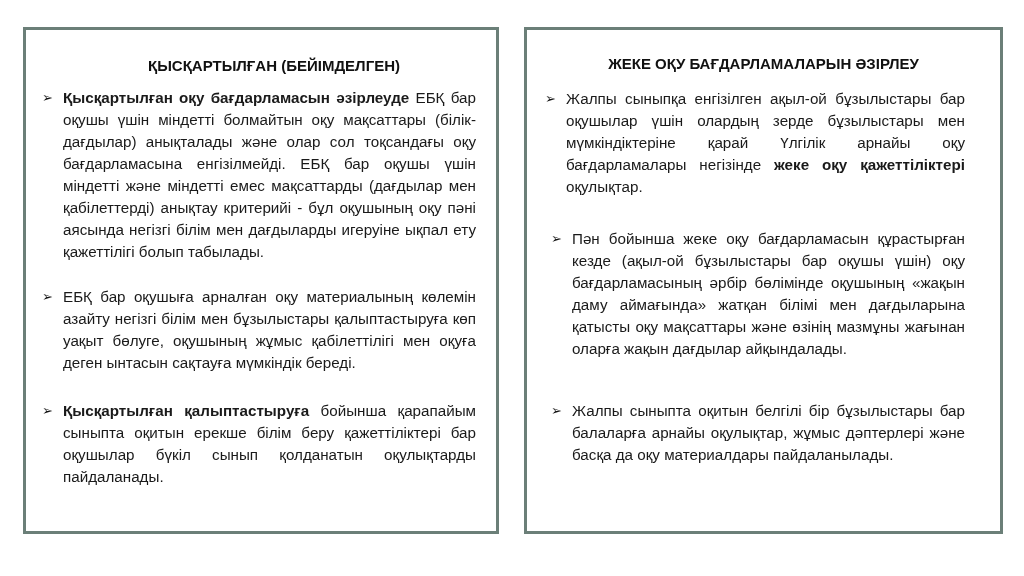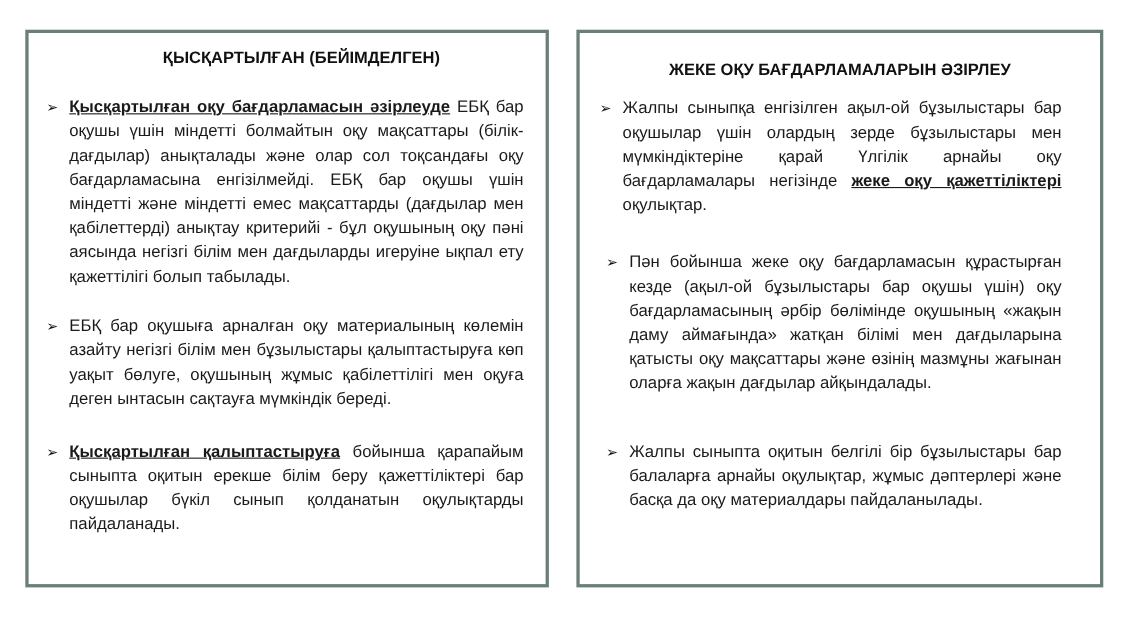--- a/index.html
+++ b/index.html
@@ -29,39 +29,39 @@
     .panel-title {
       position: absolute;
       left: 0;
       right: 0;
       text-align: center;
       font-weight: bold;
       font-size: 15px;
       line-height: 19px;
       color: #111;
     }
-    .left .panel-title { top: 13px; padding-left: 26px; }
+    .left .panel-title { top: 26px; padding-left: 26px; }
     .right .panel-title { top: 24px; }
 
     .item {
       position: absolute;
       font-size: 15.2px;
       line-height: 22px;
       text-align: justify;
       color: #1a1a1a;
     }
     .item .bullet {
       position: absolute;
       left: -21px;
       top: 0;
       font-size: 13px;
       line-height: 22px;
       color: #111;
     }
-    .item b { font-weight: bold; text-decoration: underline; }
+    .item b { font-weight: bold; }
 
     
     .left .item { left: 37px; width: 413px; }
     .left .item-1 { top: 57px; }
     .left .item-2 { top: 256px; }
     .left .item-3 { top: 370px; }
 
     .right .item-1 { left: 39px; width: 399px; top: 58px; }
     .right .item-2 { left: 45px; width: 393px; top: 198px; }
     .right .item-3 { left: 45px; width: 393px; top: 370px; }

